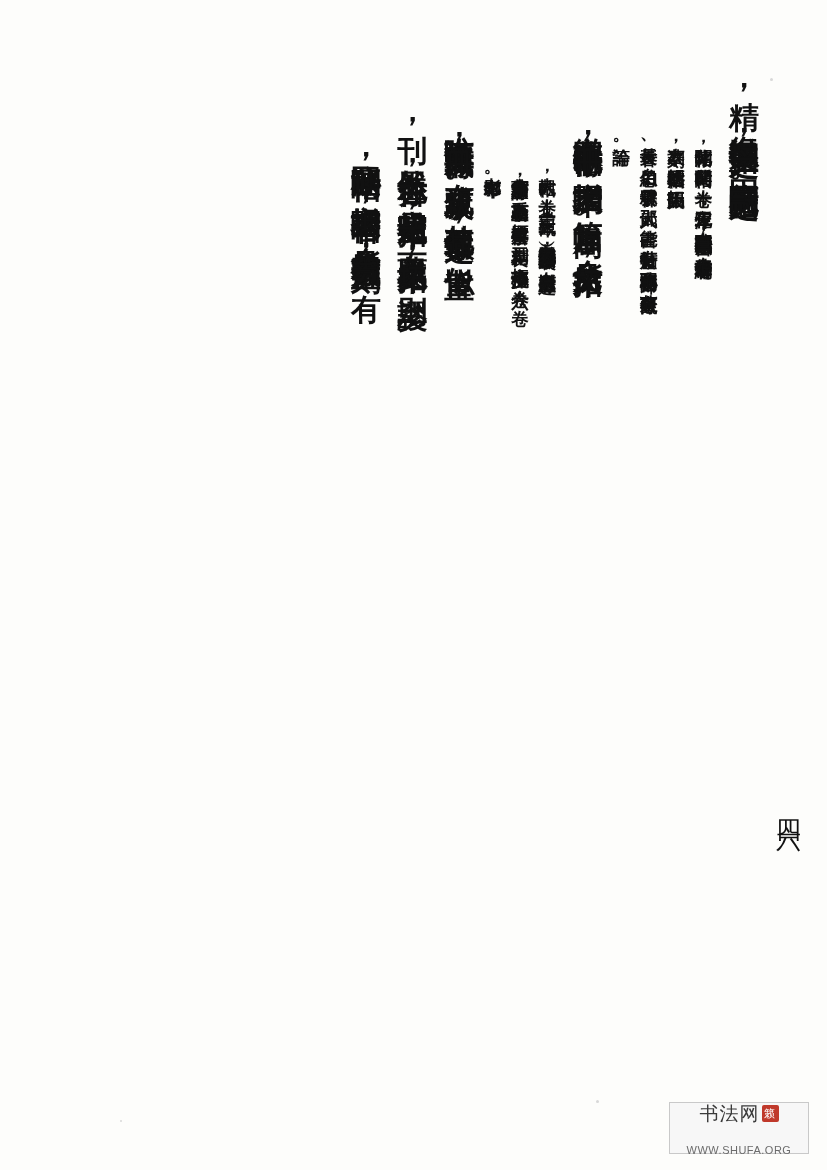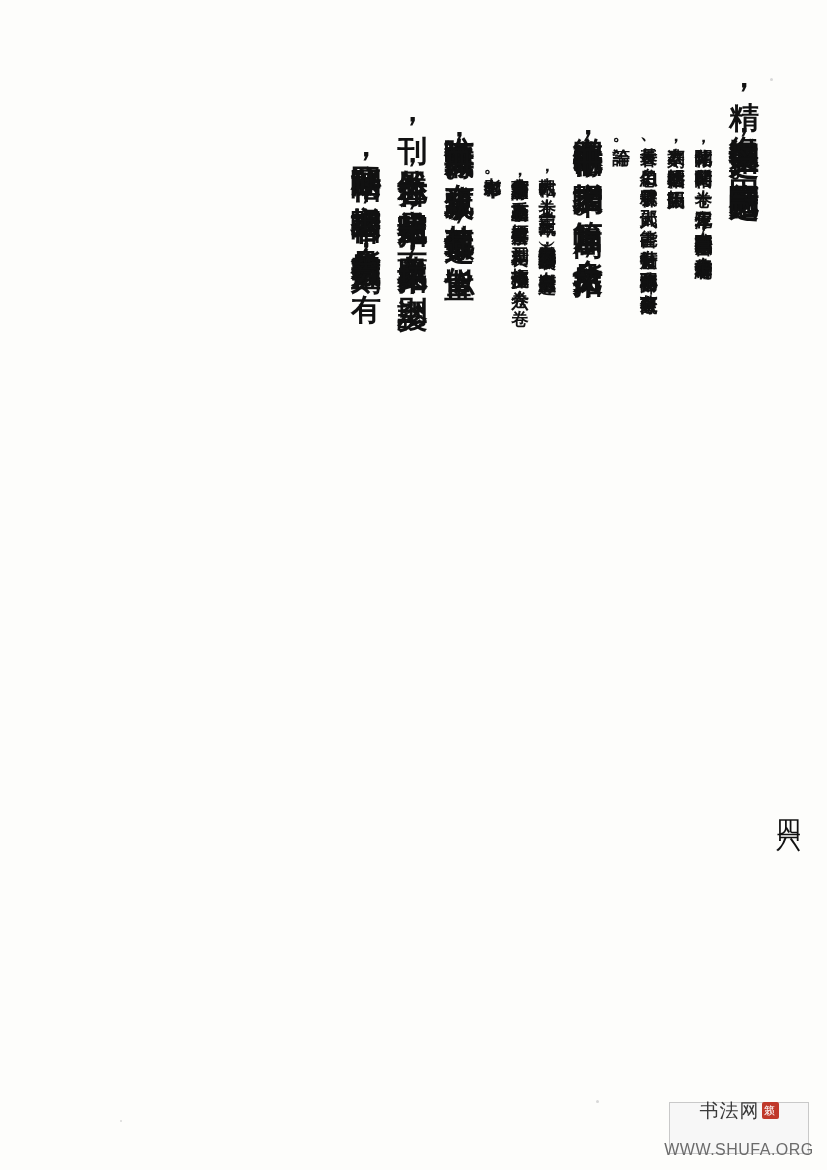--- a/index.html
+++ b/index.html
@@ -115,21 +115,21 @@
     height: 17px;
     background: #c0392b;
     color: #fff;
     font-size: 11px;
     line-height: 17px;
     text-align: center;
     border-radius: 2px;
     margin-left: 2px;
   }
   #watermark .wm-url {
-    font-size: 16px;
+    font-size: 11px;
     color: #6b6b6b;
     letter-spacing: 0.5px;
     margin-top: 17px;
     font-family: "Liberation Sans", sans-serif;
   }
 
   
   .speck {
     position: absolute;
     background: #d8d8d8;

